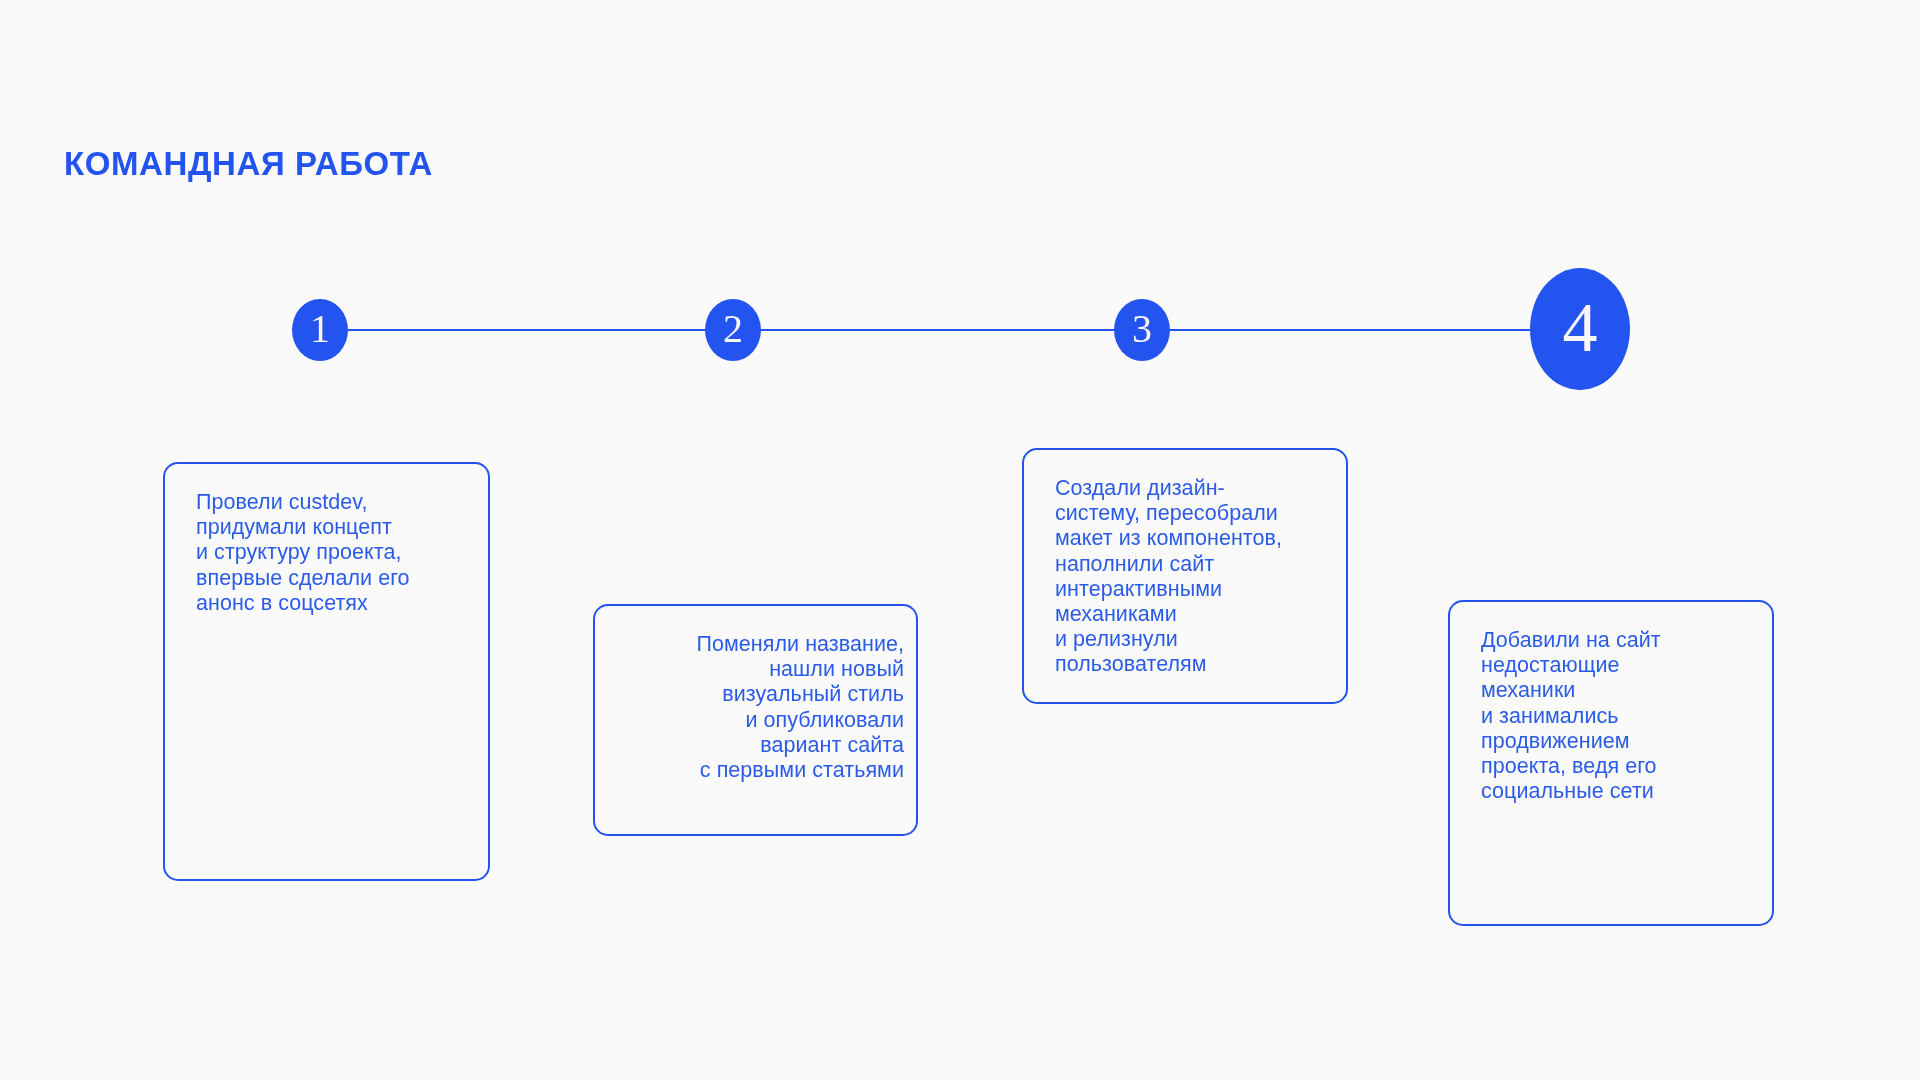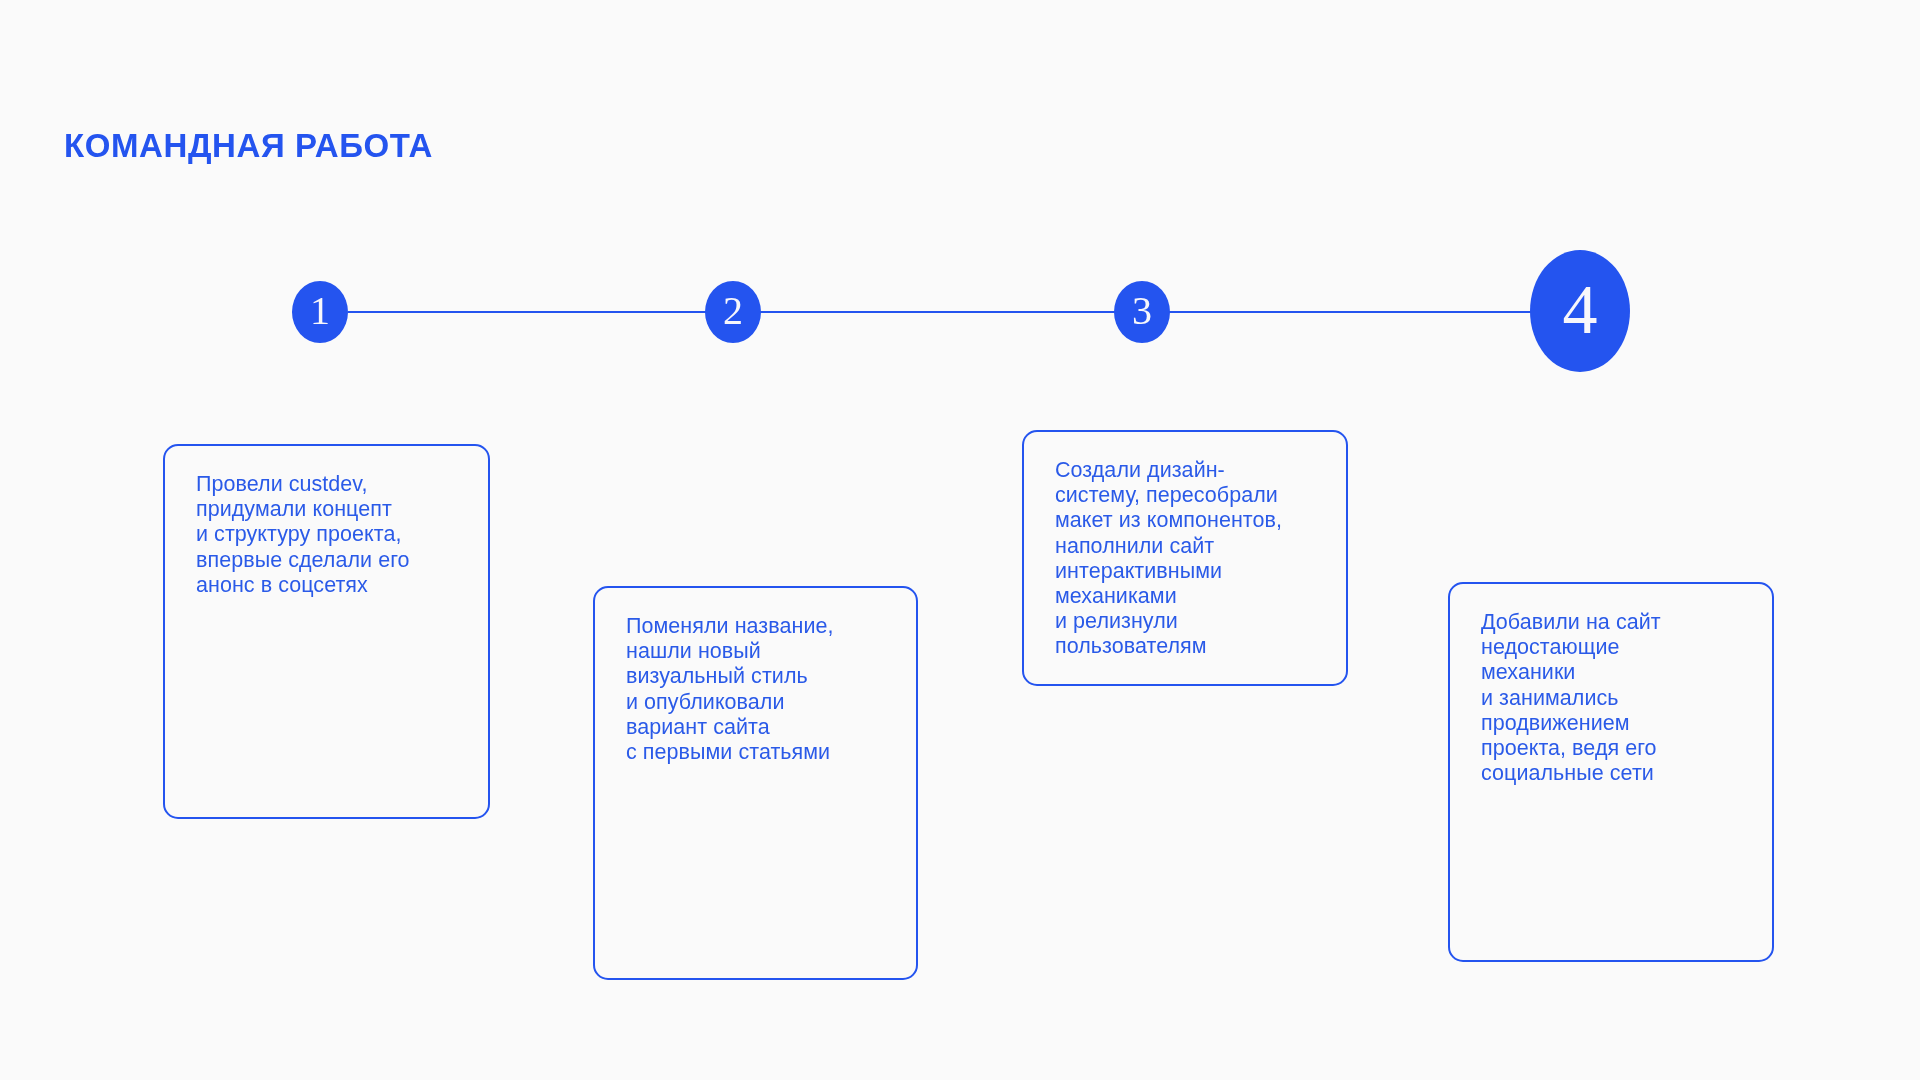--- a/index.html
+++ b/index.html
@@ -13,20 +13,21 @@
     background: #fafafa;
     font-family: "Liberation Sans", sans-serif;
     overflow: hidden;
     position: relative;
   }
 
   #slide {
     position: absolute;
     inset: 0;
     background: #fafafa;
+    margin-top: 18px;
   }
 
   
   #page-title {
     position: absolute;
     left: 64px;
     top: 106px;
     font-size: 33px;
     font-weight: 700;
     letter-spacing: 0.6px;
@@ -108,46 +109,46 @@
       </div>
       <div class="timeline-node" style="left: 1114px; top: 281px; width: 56px; height: 62px; background: rgb(36, 84, 239); pointer-events: auto;">
         <span class="node-number" style="font-size: 40px; color: rgb(247, 247, 251);">3</span>
       </div>
       <div class="timeline-node" style="left: 1530px; top: 250px; width: 100px; height: 122px; background: rgb(36, 84, 239); pointer-events: auto;">
         <span class="node-number" style="font-size: 70px; color: rgb(247, 247, 251);">4</span>
       </div>
     </div>
 
   <div id="cards-layer">
-      <div class="step-card" style="left: 163px; top: 444px; width: 327px; height: 375px; border-color: rgb(36, 84, 239);">
+      <div class="step-card" style="left: 163px; top: 444px; width: 327px; height: 419px; border-color: rgb(36, 84, 239);">
         <div class="card-text" style="color: rgb(42, 90, 232);">Провели custdev,
 придумали концепт
 и структуру проекта,
 впервые сделали его
 анонс в соцсетях</div>
       </div>
-      <div class="step-card" style="left: 593px; top: 586px; width: 325px; height: 394px; border-color: rgb(36, 84, 239);">
+      <div class="step-card" style="left: 593px; top: 586px; width: 325px; height: 232px; border-color: rgb(36, 84, 239); text-align: right;">
         <div class="card-text" style="color: rgb(42, 90, 232);">Поменяли название,
 нашли новый
 визуальный стиль
 и опубликовали
 вариант сайта
 с первыми статьями</div>
       </div>
       <div class="step-card" style="left: 1022px; top: 430px; width: 326px; height: 256px; border-color: rgb(36, 84, 239);">
         <div class="card-text" style="color: rgb(42, 90, 232);">Создали дизайн-
 систему, пересобрали
 макет из компонентов,
 наполнили сайт
 интерактивными
 механиками
 и релизнули
 пользователям</div>
       </div>
-      <div class="step-card" style="left: 1448px; top: 582px; width: 326px; height: 380px; border-color: rgb(36, 84, 239);">
+      <div class="step-card" style="left: 1448px; top: 582px; width: 326px; height: 326px; border-color: rgb(36, 84, 239);">
         <div class="card-text" style="color: rgb(42, 90, 232);">Добавили на сайт
 недостающие
 механики
 и занимались
 продвижением
 проекта, ведя его
 социальные сети</div>
       </div>
     </div>
 

